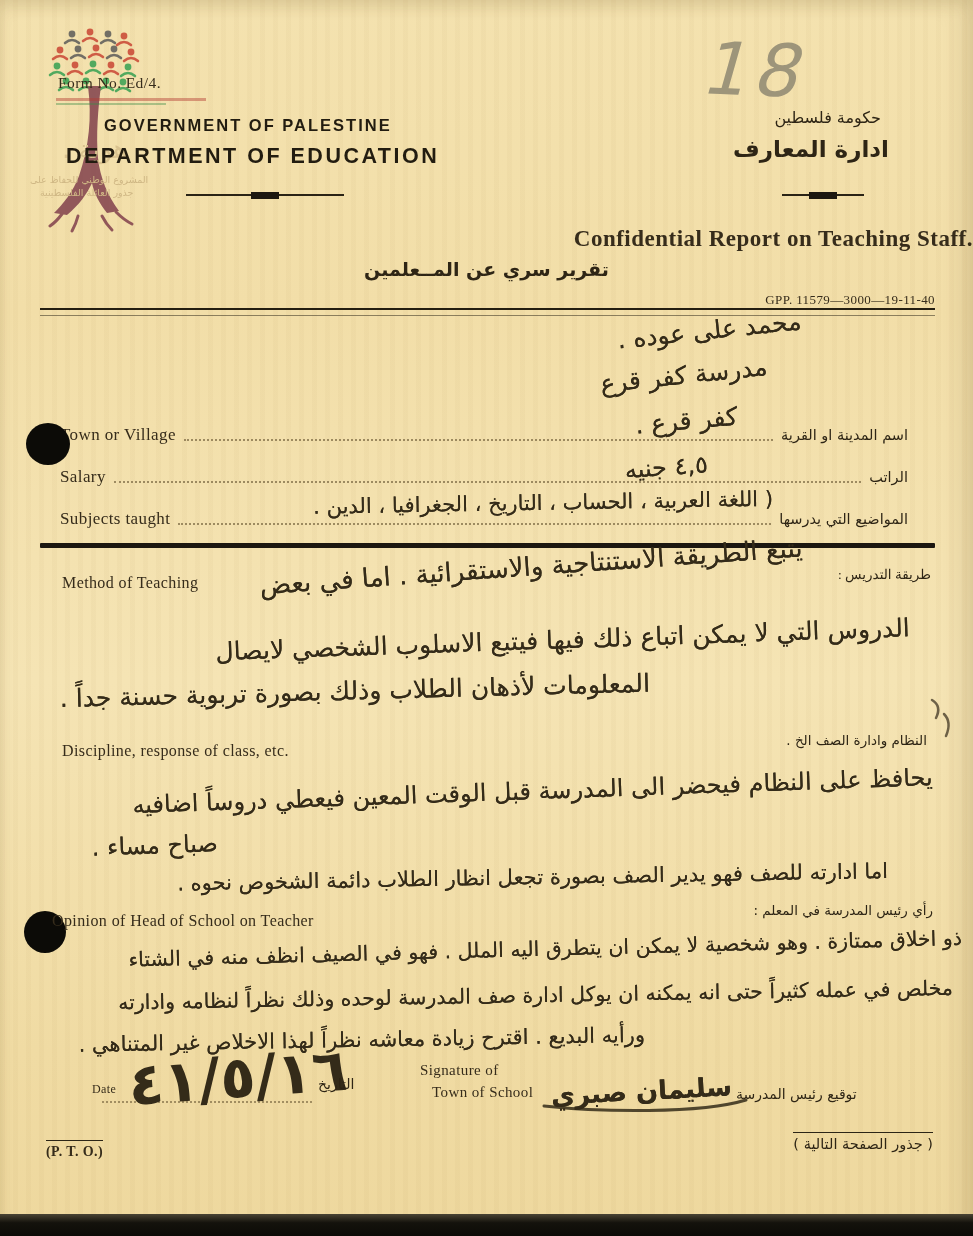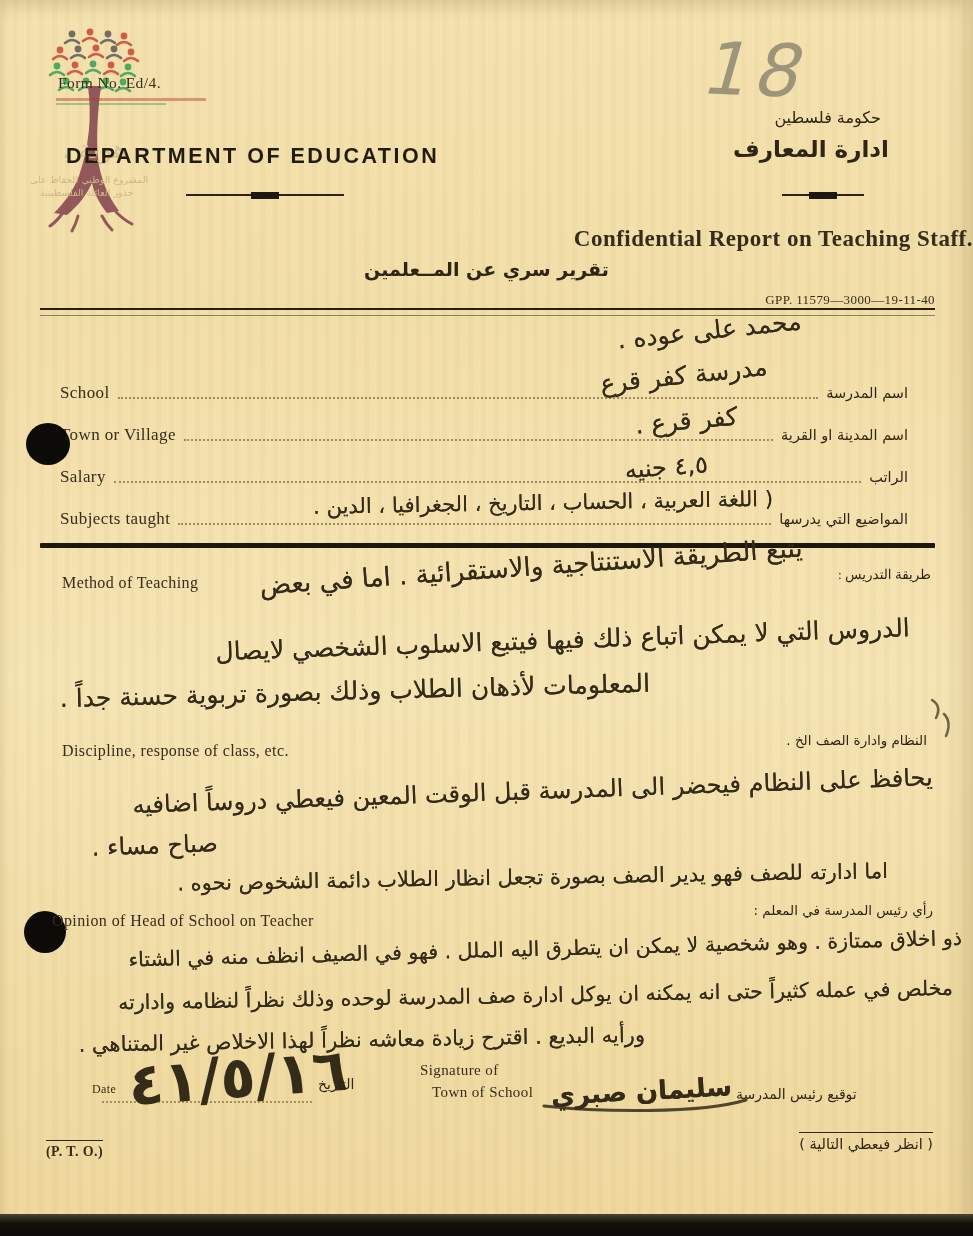--- a/index.html
+++ b/index.html
@@ -132,41 +132,37 @@
   <div class="abs wm-small" style="left:62px; top:134px; font-size:26px; color:#d9c28f;">هوية .</div>
   <div class="abs wm-small" style="left:30px; top:174px; font-size:9.5px;">المشروع الوطني للحفاظ على</div>
   <div class="abs wm-small" style="left:40px; top:187px; font-size:9.5px;">جذور العائلة الفلسطينية</div>
   <div class="abs" style="left:56px; top:98px; width:150px; height:3px; background:rgba(180,60,50,.45);"></div>
   <div class="abs" style="left:56px; top:103px; width:110px; height:2px; background:rgba(60,140,70,.4);"></div>
 
   <div class="abs print-en" style="left:58px; top:74px; font-size:15.5px; font-weight:normal;">Form No. Ed/4.</div>
 
   <div class="abs pencil" style="left:706px; top:28px; font-size:72px; letter-spacing:6px; transform:skewX(-14deg) rotate(2deg);">18</div>
 
+  <div class="abs sans-head" style="left:104px; top:116px; font-size:16.5px; letter-spacing:2px;">GOVERNMENT OF PALESTINE</div>
   <div class="abs sans-head" style="left:66px; top:144px; font-size:21.5px; letter-spacing:2.5px;">DEPARTMENT OF EDUCATION</div>
   <div class="orn-divider" style="left:186px; top:194px; width:158px;">
       <span class="orn-bar"></span>
     </div>
 
   <div class="abs print-ar" style="right:92px; top:108px; font-size:16px;">حكومة فلسطين</div>
   <div class="abs print-ar" style="right:84px; top:136px; font-size:23px; font-weight:bold;">ادارة المعارف</div>
   <div class="orn-divider" style="left:782px; top:194px; width:82px;">
       <span class="orn-bar"></span>
     </div>
 
   <div class="abs print-en" style="left:0; top:226px; width:973px; text-align:right; font-size:23px; font-weight:bold; letter-spacing:.5px;">Confidential Report on Teaching Staff.</div>
   <div class="abs print-ar" style="left:0; top:258px; width:973px; text-align:center; font-size:19px; font-weight:bold;">تقرير سري عن المــعلمين</div>
   <div class="abs print-en" style="right:38px; top:292px; font-size:13px;">GPP. 11579—3000—19-11-40</div>
   <div class="rule-double" style="top:308px;"></div>
 
-  <div class="row" style="top:383px;">
-    <span class="lbl print-en">School</span>
-    <span class="dots"></span>
-    <span class="arlbl print-ar">اسم المدرسة</span>
-  </div>
   <div class="row" style="top:425px;">
     <span class="lbl print-en">Town or Village</span>
     <span class="dots"></span>
     <span class="arlbl print-ar">اسم المدينة او القرية</span>
   </div>
   <div class="row" style="top:467px;">
     <span class="lbl print-en">Salary</span>
     <span class="dots"></span>
     <span class="arlbl print-ar">الراتب</span>
   </div>
@@ -216,16 +212,16 @@
 
   <div class="abs print-en" style="left:420px; top:1062px; font-size:15px;">Signature of</div>
   <div class="abs print-en" style="left:432px; top:1084px; font-size:15px;">Town of School</div>
   <svg class="abs" style="left:540px; top:1092px;" width="210" height="26" viewBox="0 0 210 26">
     <path d="M206 8 C160 22 60 20 4 14" stroke="rgba(52,43,25,.85)" stroke-width="3" fill="none" stroke-linecap="round"></path>
   </svg>
   <div class="abs hand" style="left:552px; top:1076px; width:180px; font-size:26px; transform:rotate(-3deg); font-weight:bold;">سليمان صبري</div>
   <div class="abs print-ar" style="left:736px; top:1086px; font-size:14px;">توقيع رئيس المدرسة</div>
 
   <div class="abs print-en overline" style="left:46px; top:1140px; font-size:14px; font-weight:bold;">(P. T. O.)</div>
-  <div class="abs print-ar overline" style="right:40px; top:1132px; font-size:14.5px;">( انظر فيعطي التالية )</div>
+  <div class="abs print-ar overline" style="right:40px; top:1132px; font-size:14.5px;">( جذور الصفحة التالية )</div>
 
   <div class="abs" style="left:0; bottom:0; width:973px; height:22px; background:linear-gradient(180deg,#4a4434 0%, #14120c 40%, #0c0b07 100%);"></div>
 </div>
 
 </body></html>

